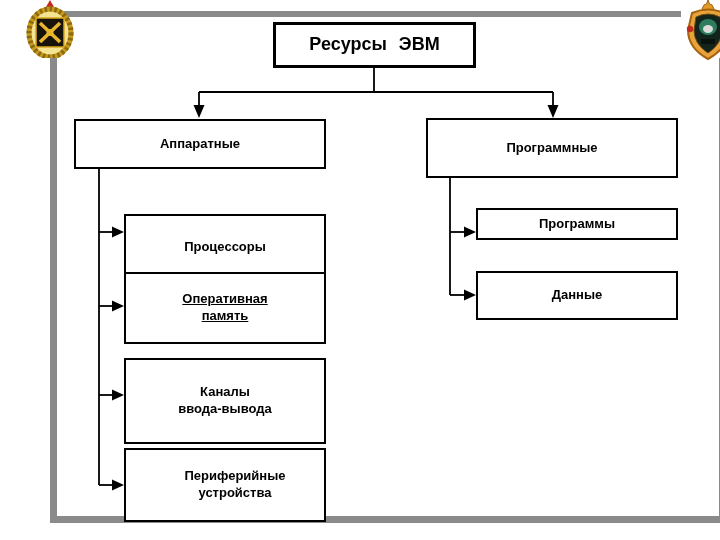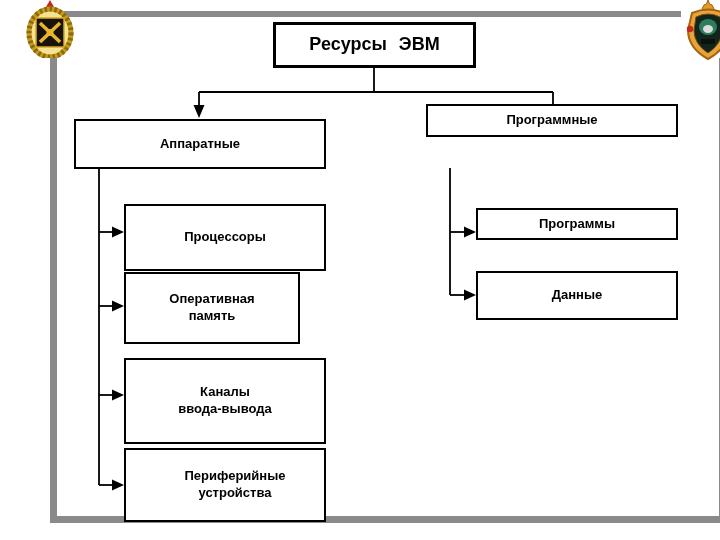--- a/index.html
+++ b/index.html
@@ -21,23 +21,23 @@
   
   .connectors{position:absolute;left:0;top:0;width:720px;height:540px;pointer-events:none;}
 
   
   .node{position:absolute;background:#ffffff;border:2px solid #000;box-sizing:border-box;
         display:flex;align-items:center;justify-content:center;text-align:center;
         color:#000;font-weight:bold;font-size:13px;line-height:1.28;}
   .lbl{white-space:pre-line;}
   .box-root{left:257px;top:22px;width:203px;height:46px;border-width:3px;font-size:18px;word-spacing:7px;}
   .box-hw{left:58px;top:119px;width:252px;height:50px;}
-  .box-sw{left:410px;top:104px;width:252px;height:33px;}
-  .box-cpu{left:108px;top:204px;width:202px;height:67px;}
-  .box-ram{left:108px;top:272px;width:176px;height:72px;}
+  .box-sw{left:410px;top:118px;width:252px;height:60px;}
+  .box-cpu{left:108px;top:214px;width:202px;height:67px;}
+  .box-ram{left:108px;top:272px;width:202px;height:72px;text-decoration:underline;}
   .box-io{left:108px;top:358px;width:202px;height:86px;}
   .box-periph{left:108px;top:448px;width:202px;height:74px;padding-left:20px;}
   .box-prog{left:460px;top:208px;width:202px;height:32px;}
   .box-data{left:460px;top:271px;width:202px;height:49px;}
 
   
   .pagenum{position:absolute;left:721px;top:504px;width:36px;height:36px;background:#fff;
            border-left:1px solid #000;border-top:1px solid #000;display:flex;align-items:center;
            justify-content:flex-start;font-size:21px;color:#000;}
 </style>

